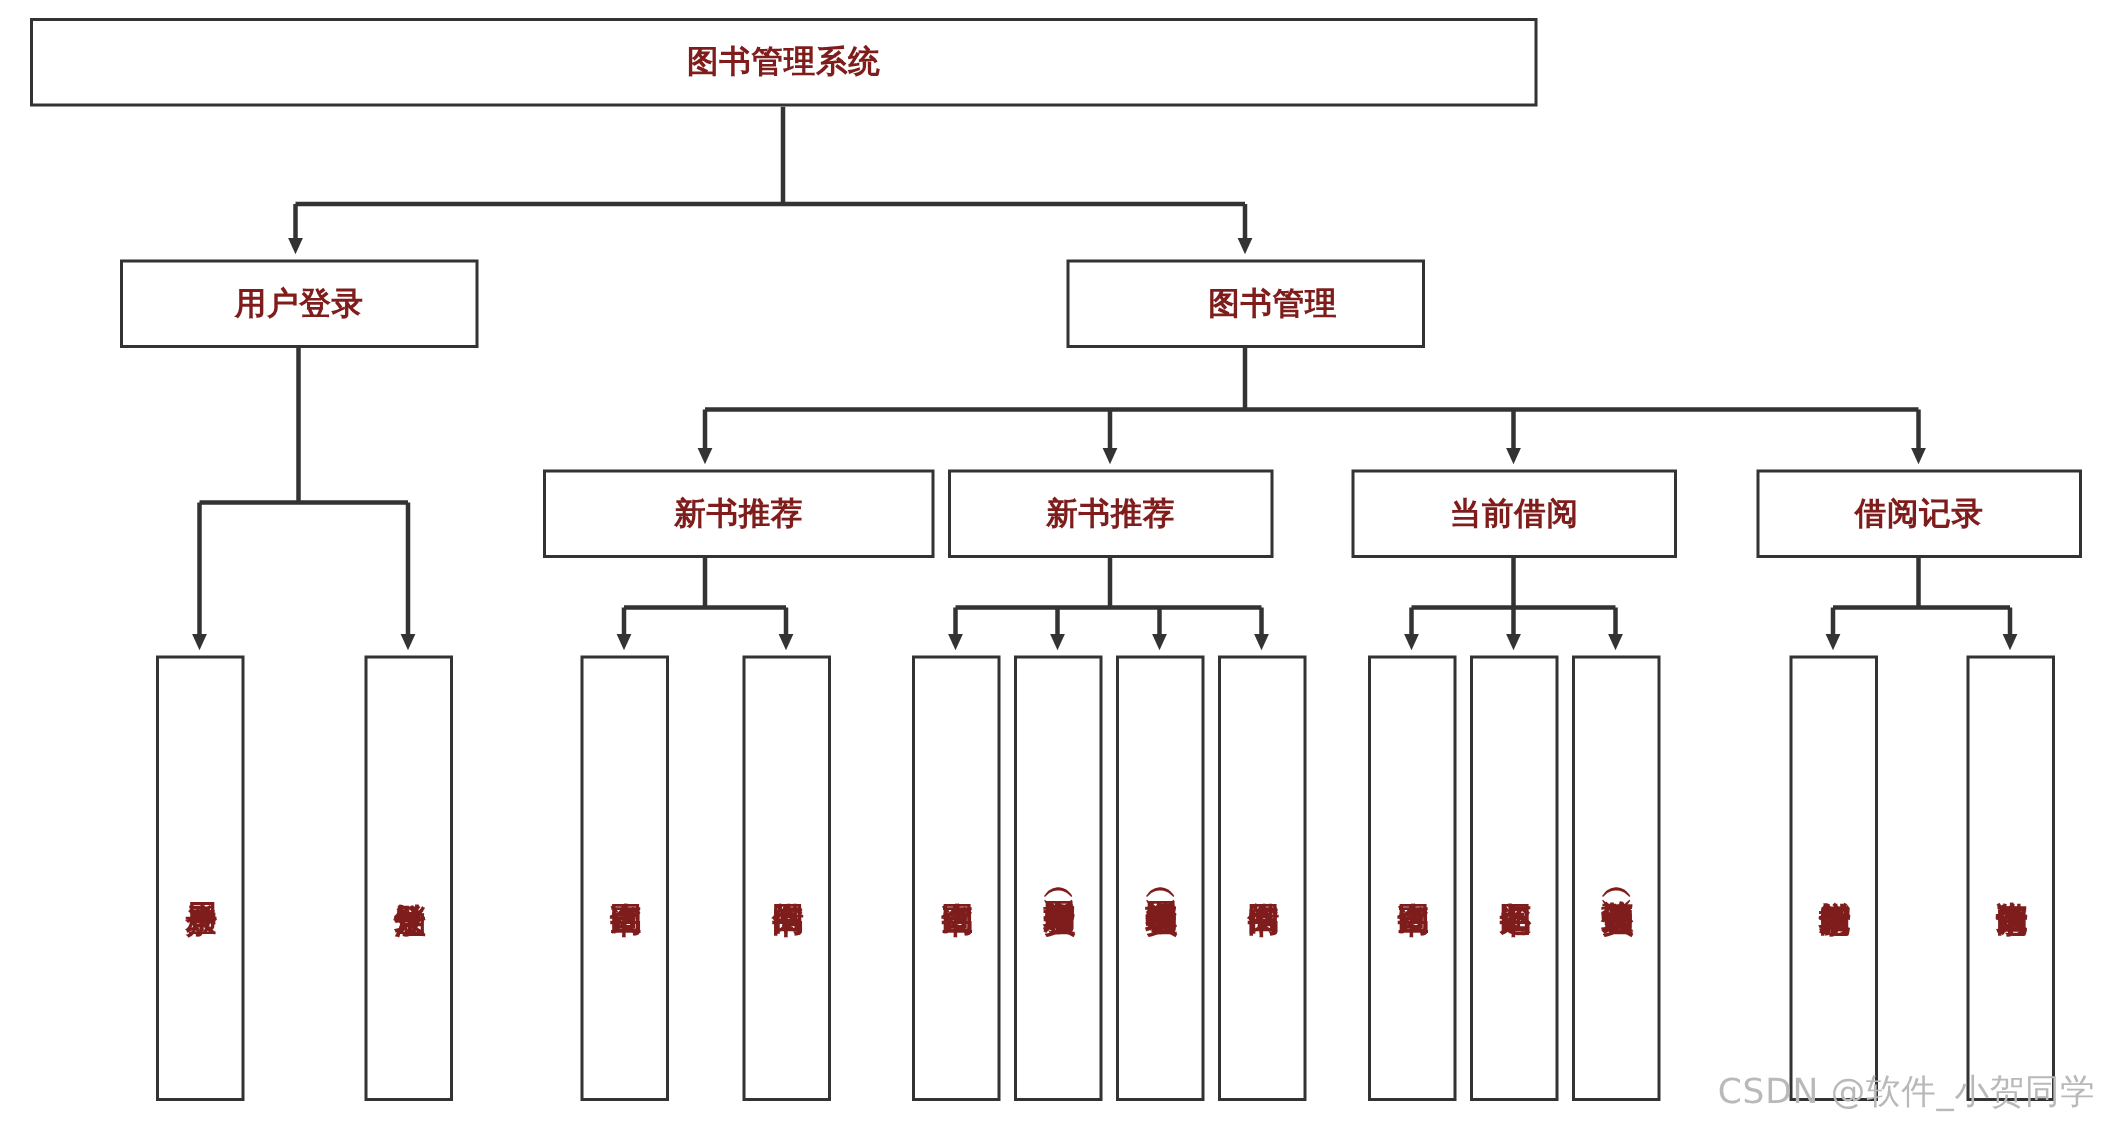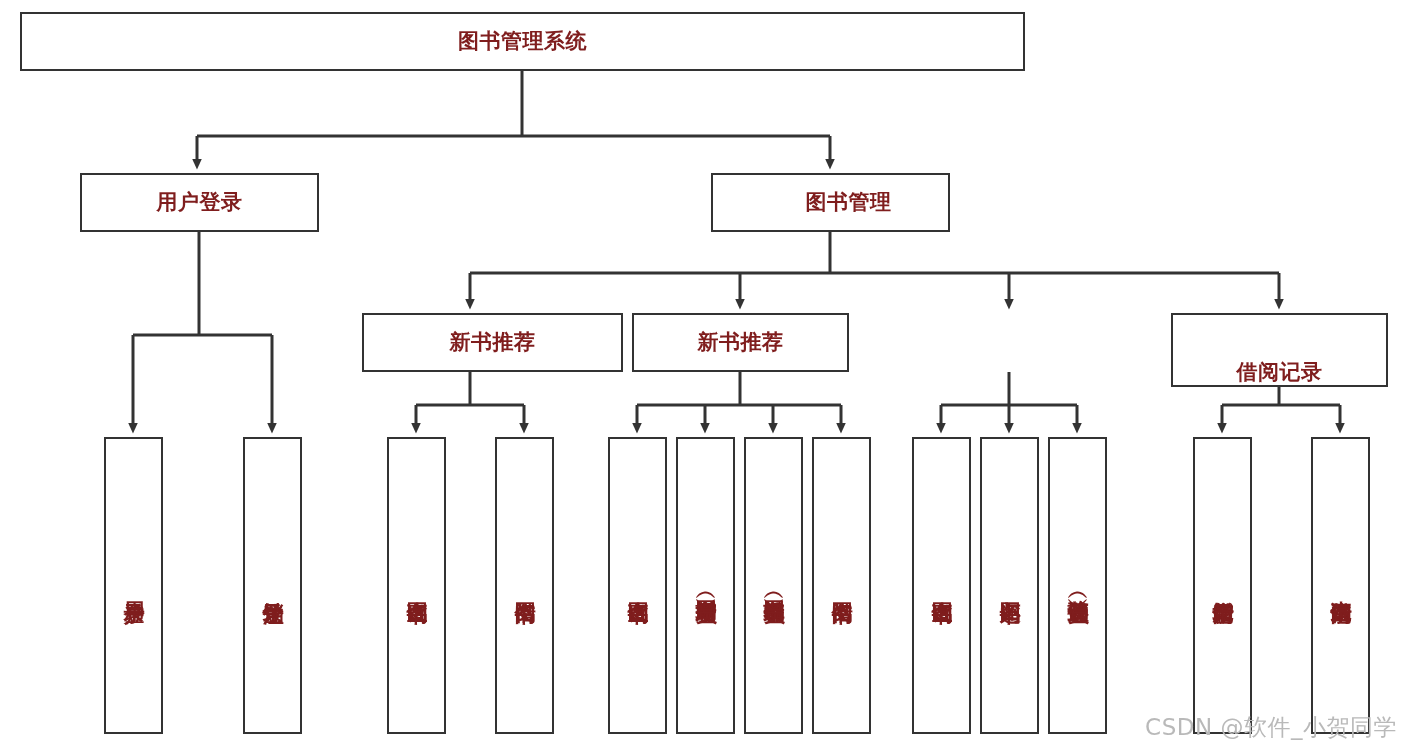--- a/index.html
+++ b/index.html
@@ -140,22 +140,25 @@
   </div>
 
   <div class="node horiz" style="left:362px; top:313px; width:261px; height:59px;">
     <span>新书推荐</span>
   </div>
 
   <div class="node horiz" style="left:632px; top:313px; width:217px; height:59px;">
     <span>新书推荐</span>
   </div>
 
-
-  <div class="node horiz" style="left:1171px; top:313px; width:217px; height:74px;align-items:flex-end;">
+  <div class="node horiz" style="left:901px; top:313px; width:217px; height:59px;">
+    <span>当前借阅</span>
+  </div>
+
+  <div class="node horiz" style="left:1171px; top:313px; width:217px; height:59px;">
     <span>借阅记录</span>
   </div>
 
   <div class="node vert" style="left:104px; top:437px; width:59px; height:297px;">
     <span class="vlabel">用户登录</span>
   </div>
 
   <div class="node vert" style="left:243px; top:437px; width:59px; height:297px;">
     <span class="vlabel">注销登录</span>
   </div>

